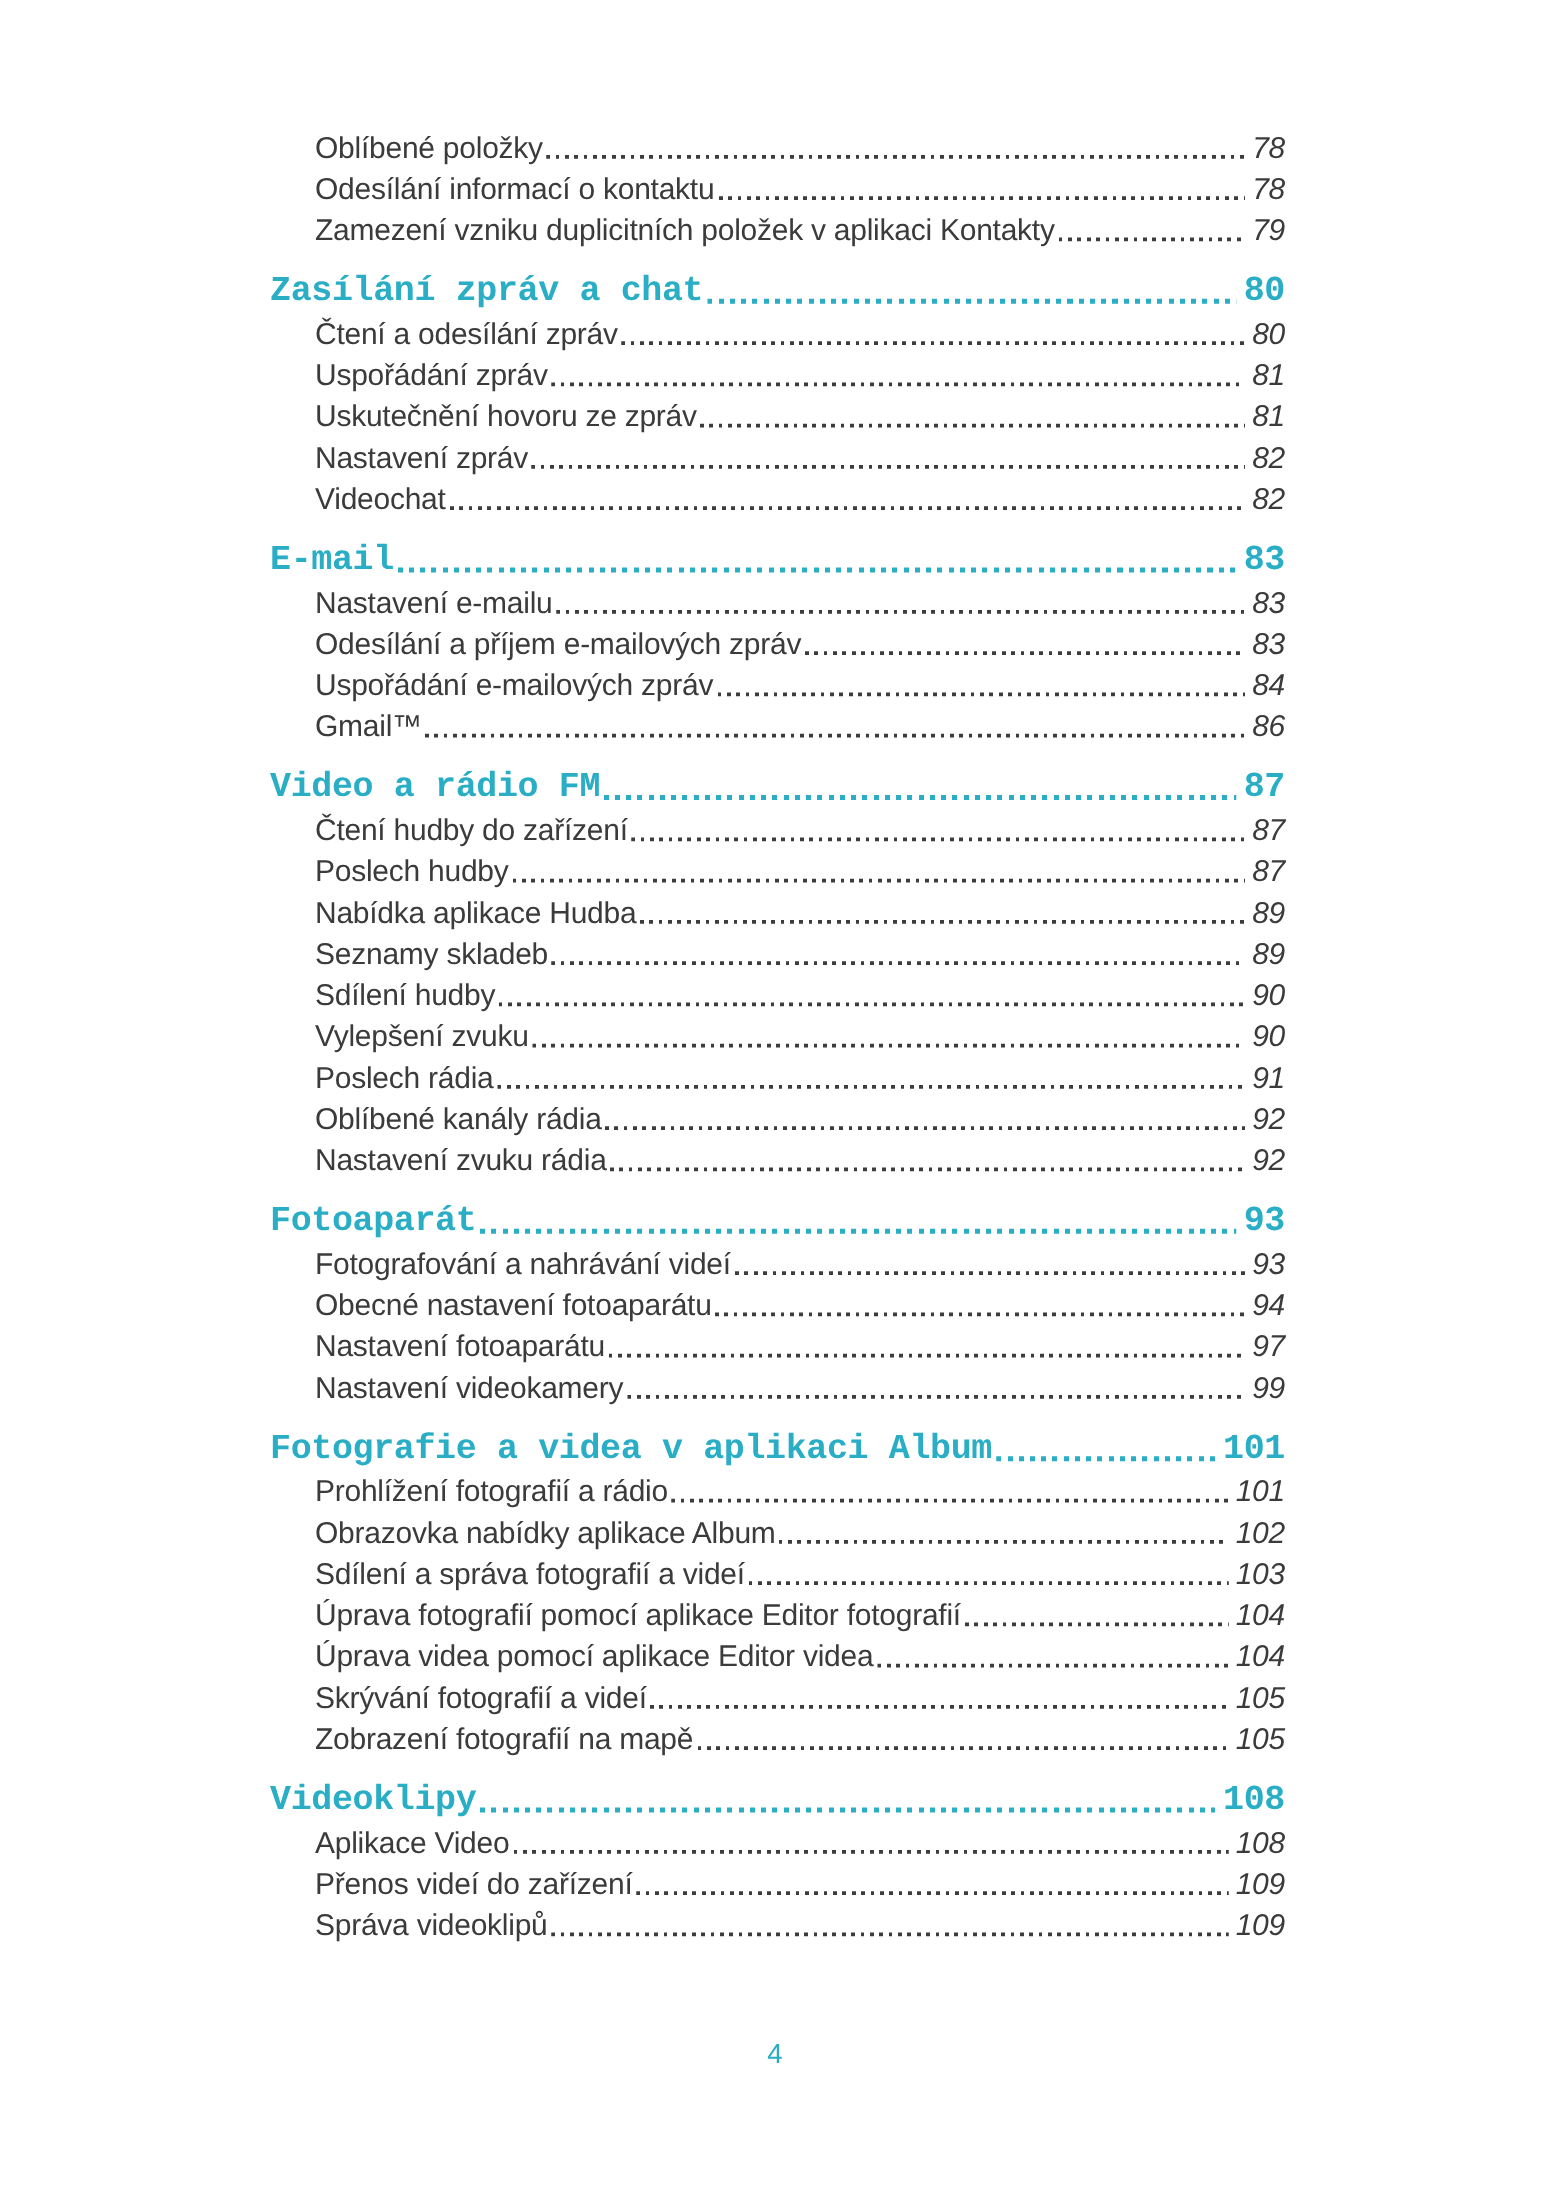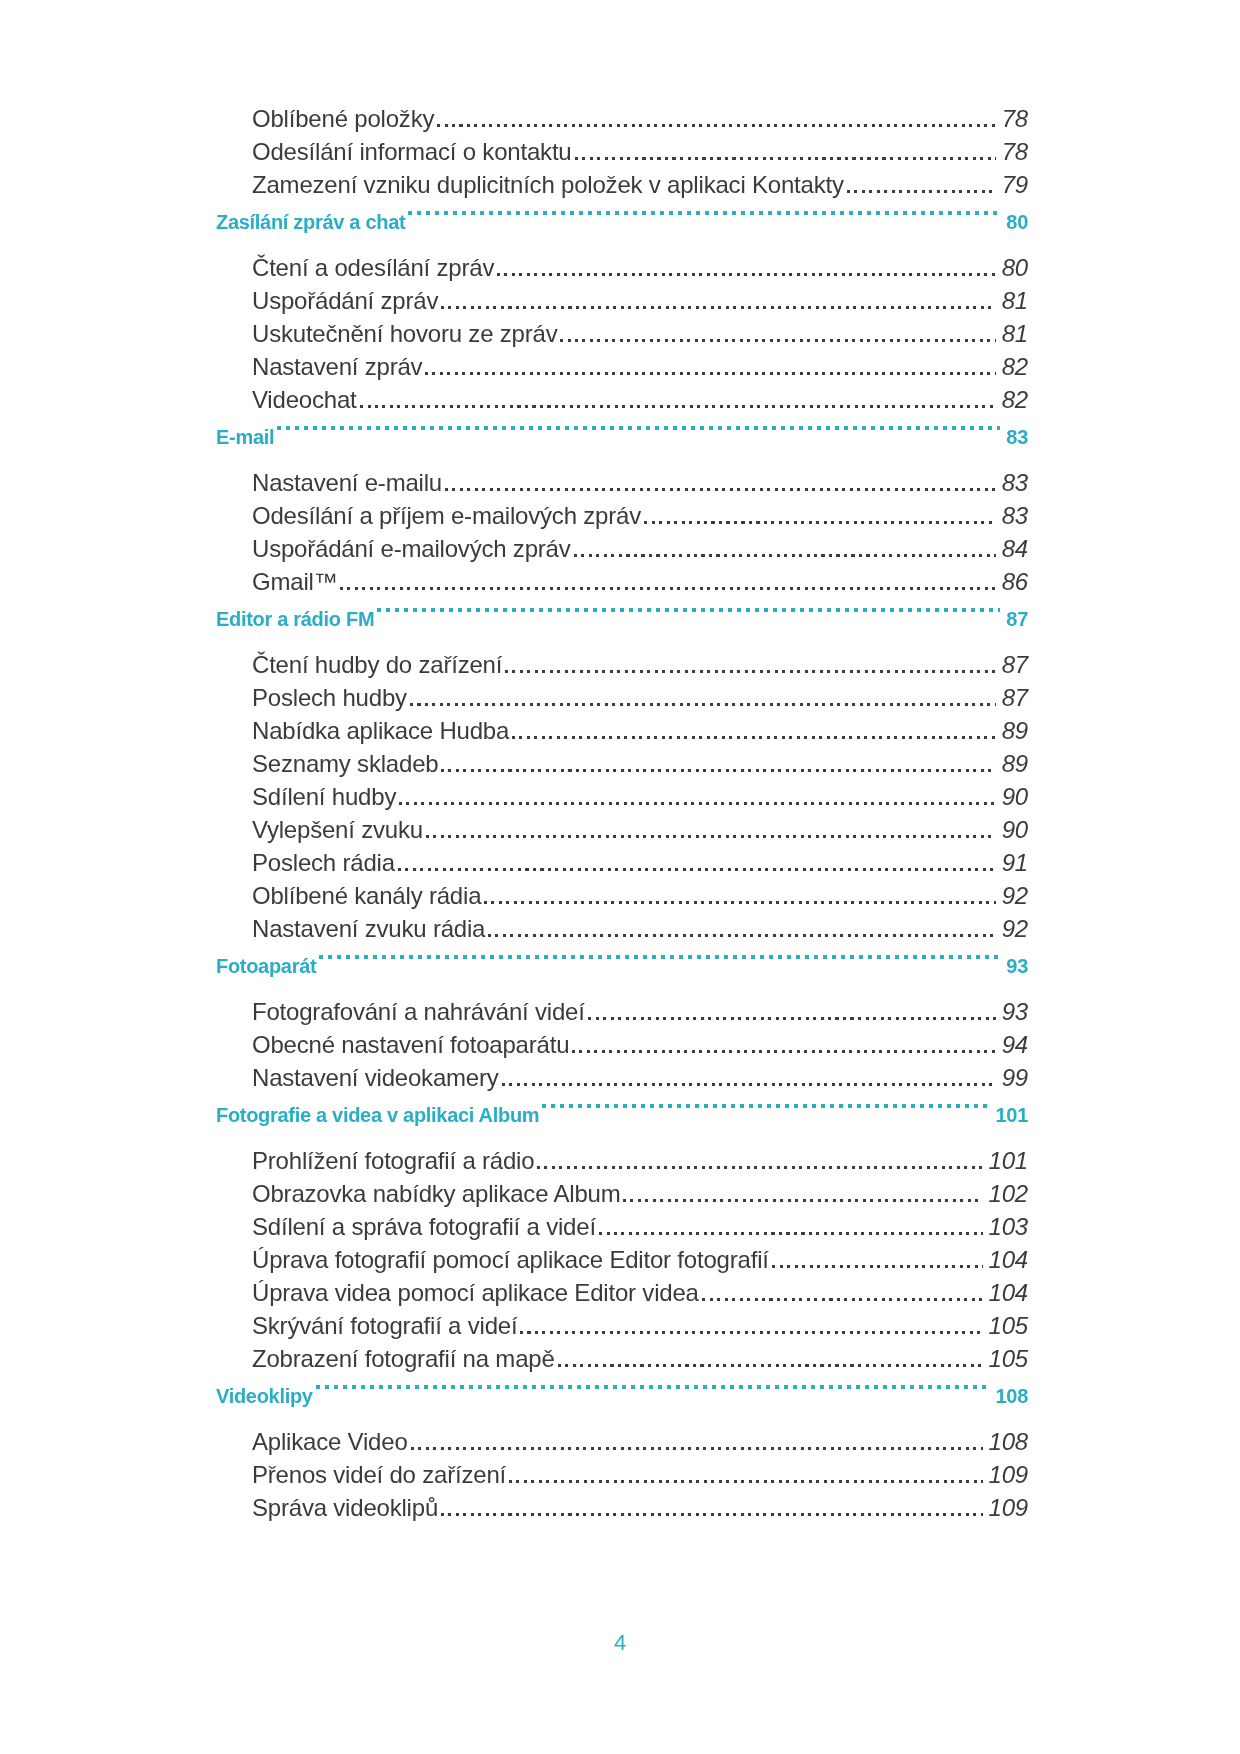--- a/index.html
+++ b/index.html
@@ -43,26 +43,28 @@
       transparent 3px, transparent 7.5px);
   }
   .toc-entry .pagenum {
     white-space: nowrap;
     flex: 0 0 auto;
     font-style: italic;
   }
   
   .toc-heading {
     display: flex;
+    align-items: flex-end;
     height: 38px;
     margin-top: 12px;
-    font-size: 20px;
+    font-size: 28px;
     font-weight: bold;
     letter-spacing: -0.3px;
     color: #29aec5;
+    font-family: Liberation Mono, monospace;
   }
   .toc-heading .label {
     white-space: nowrap;
     flex: 0 0 auto;
   }
   .toc-heading .leader {
     flex: 1 1 auto;
     height: 4px;
     margin: 0 6px 6px 3px;
     background: repeating-linear-gradient(90deg,
@@ -167,21 +169,21 @@
   </div>
 
 
   <div class="toc-entry">
     <span class="label">Gmail™</span>
     <span class="leader"></span>
     <span class="pagenum">86</span>
   </div>
 
   <div class="toc-heading">
-    <span class="label">Editor a rádio FM</span>
+    <span class="label">Video a rádio FM</span>
     <span class="leader"></span>
     <span class="pagenum">87</span>
   </div>
 
   <div class="toc-entry">
     <span class="label">Čtení hudby do zařízení</span>
     <span class="leader"></span>
     <span class="pagenum">87</span>
   </div>
 
@@ -244,20 +246,25 @@
     <span class="leader"></span>
     <span class="pagenum">93</span>
   </div>
 
   <div class="toc-entry">
     <span class="label">Obecné nastavení fotoaparátu</span>
     <span class="leader"></span>
     <span class="pagenum">94</span>
   </div>
 
+  <div class="toc-entry">
+    <span class="label">Nastavení fotoaparátu</span>
+    <span class="leader"></span>
+    <span class="pagenum">97</span>
+  </div>
 
   <div class="toc-entry">
     <span class="label">Nastavení videokamery</span>
     <span class="leader"></span>
     <span class="pagenum">99</span>
   </div>
 
   <div class="toc-heading">
     <span class="label">Fotografie a videa v aplikaci Album</span>
     <span class="leader"></span>

